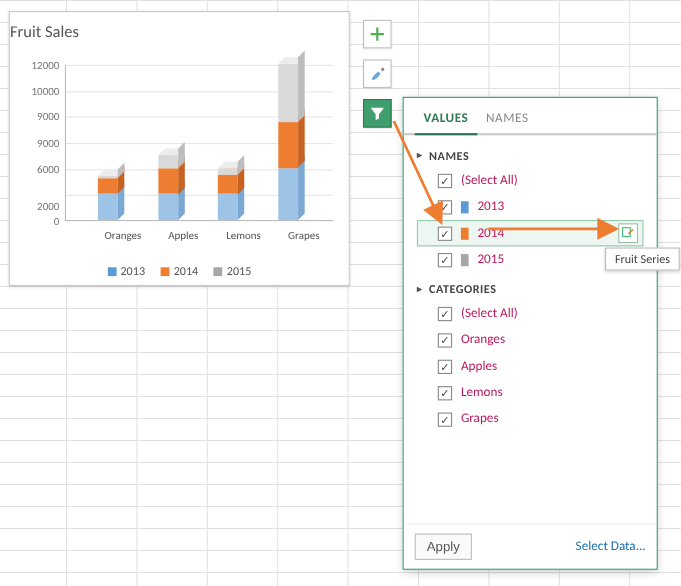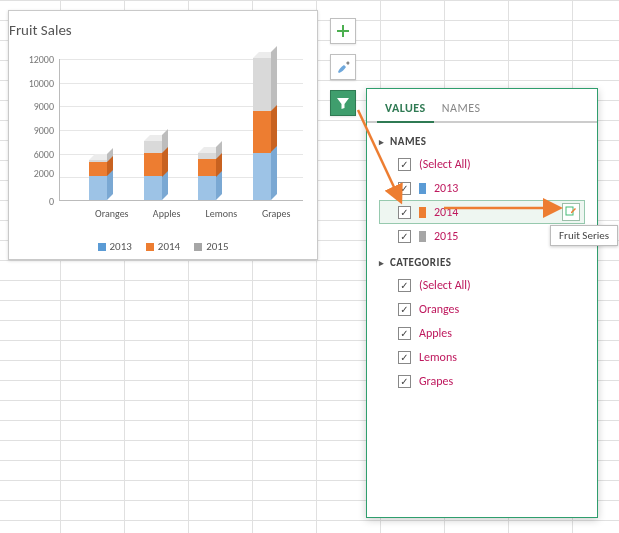--- a/index.html
+++ b/index.html
@@ -186,21 +186,21 @@
       <div class="ylab" style="top: 0px;">12000</div>
       <div class="hgrid" style="top: 23.6667px;"></div>
       <div class="ylab" style="top: 23.6667px;">10000</div>
       <div class="hgrid" style="top: 47.3333px;"></div>
       <div class="ylab" style="top: 47.3333px;">9000</div>
       <div class="hgrid" style="top: 71px;"></div>
       <div class="ylab" style="top: 71px;">9000</div>
       <div class="hgrid" style="top: 94.6667px;"></div>
       <div class="ylab" style="top: 94.6667px;">6000</div>
       <div class="hgrid" style="top: 118.333px;"></div>
-      <div class="ylab" style="top: 114px;">2000</div>
+      <div class="ylab" style="top: 128px;">2000</div>
       <div class="ylab" style="top: 142px;">0</div>
       <div class="bars">
         <div class="group" style="left: 26.8px; width: 28px;">
           <div class="col3d c-blue" style="left: 2px; bottom: 0px; height: 23.6667px;">
             <div class="top"></div>
             <div class="side"></div>
           </div>
           <div class="col3d c-orange" style="left: 2px; bottom: 23.6667px; height: 14.2px;">
             <div class="top"></div>
             <div class="side"></div>
@@ -340,20 +340,24 @@
         <div class="row">
           <div class="chk">✓</div>
           <span class="row-label">Lemons</span>
         </div>
         <div class="row">
           <div class="chk">✓</div>
           <span class="row-label">Grapes</span>
         </div>
       </div>
   </div>
+  <div class="footer">
+    <button class="apply">Apply</button>
+    <a href="#" class="link">Select Data...</a>
+  </div>
 </div>
 
 <div class="tooltip">Fruit Series</div>
 
 <div class="arrow" style="left:350px; top:106px;">
   <svg width="70" height="100">
     <defs>
         <marker id="ah1" markerWidth="8" markerHeight="8" refX="6" refY="4" orient="auto">
           <path d="M0 0L8 4L0 8z" fill="#ed7d31"></path>
         </marker>

